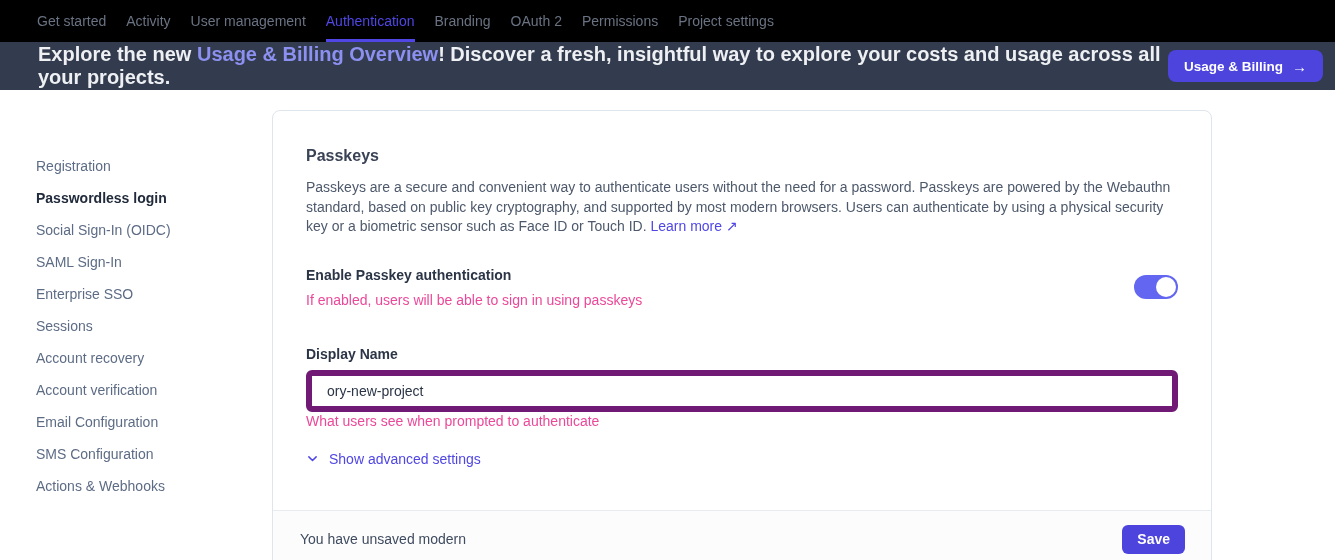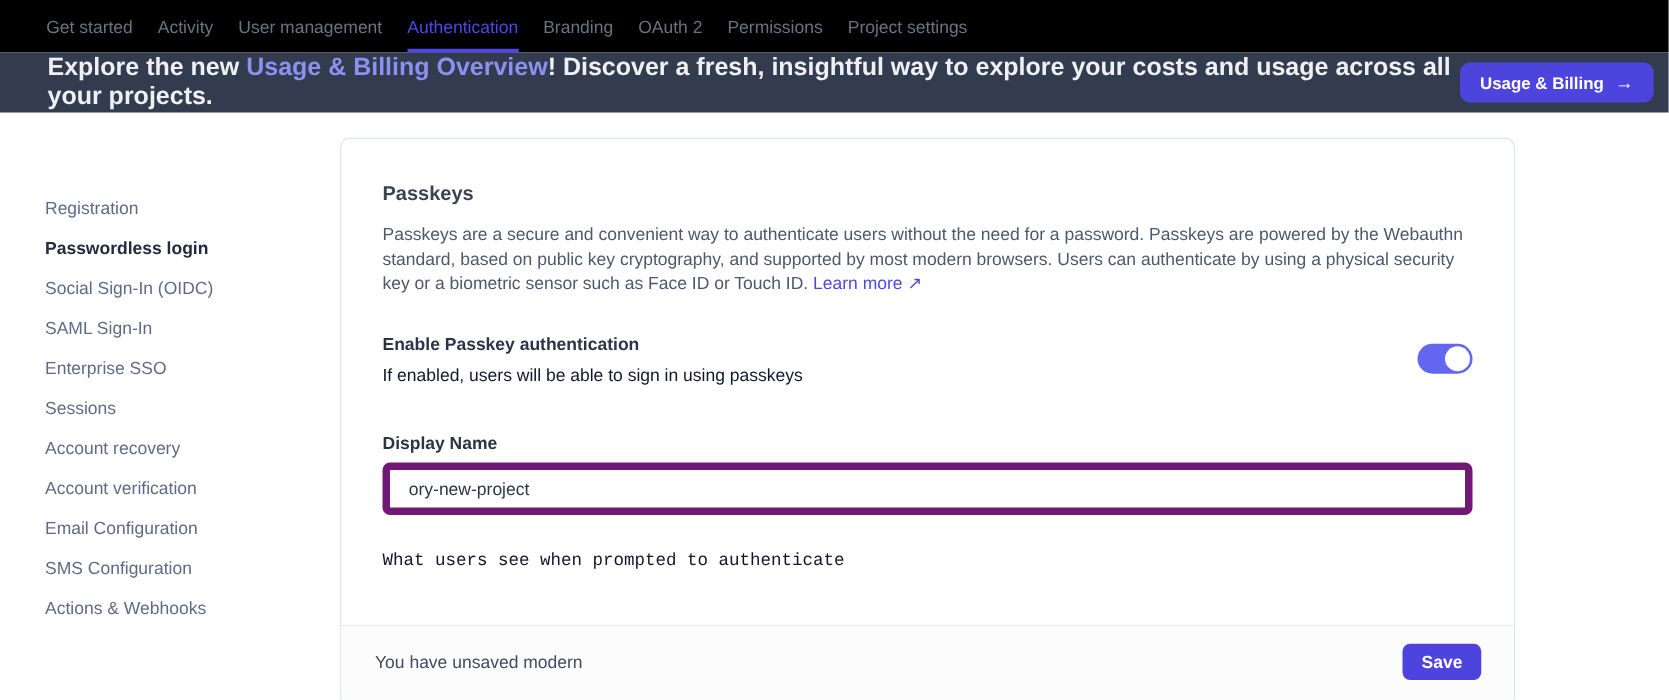--- a/index.html
+++ b/index.html
@@ -34,21 +34,21 @@
   .card { width:940px; margin-top:20px; background:#ffffff;
     border:1px solid #dfe5ed; border-radius:8px; }
   .card-body { padding:36px 33px 0 33px; }
   .card-title { font-size:16px; font-weight:700; color:#3a4355; }
   .card-desc { margin-top:13px; font-size:14px; line-height:19.5px; color:#4d596b; }
   .link { color:#4f46e5; cursor:pointer; text-decoration:none; }
 
   .toggle-row { margin-top:30px; display:flex; align-items:center;
     justify-content:space-between; }
   .field-label { font-size:14px; font-weight:700; color:#2b3546; }
-  .field-help { font-size:14px; color:#0f172a; margin-top:9px; }
+  .field-help { font-size:14px; color:#ec4899; margin-top:9px; }
 
   .toggle { width:44px; height:24px; border-radius:12px; background:#6366f1;
     position:relative; cursor:pointer; flex-shrink:0; }
   .toggle .knob { position:absolute; top:2px; right:2px; width:20px; height:20px;
     border-radius:50%; background:#ffffff; }
 
   .display-section { margin-top:38px; }
   .text-input { margin-top:8px; width:100%; height:42px; border:6px solid #701a75;
     border-radius:6px; padding:0 15px; font-size:14px; color:#2b3546;
     font-family:inherit; background:#ffffff; outline:none; display:block; }
@@ -120,23 +120,31 @@
           <div class="field-help">If enabled, users will be able to sign in using passkeys</div>
         </div>
         <div class="toggle" role="switch" aria-checked="true">
           <div class="knob"></div>
         </div>
       </div>
 
       <div class="display-section">
         <div class="field-label">Display Name</div>
         <input class="text-input" type="text" value="ory-new-project" style="">
-        <div class="field-help" style="margin-top:29px;font-family:Liberation Mono, monospace;">What users see when prompted to authenticate</div>
+        <div class="field-help" style="margin-top:1px;">What users see when prompted to authenticate</div>
       </div>
 
+      <div class="advanced-row">
+        <span>
+          <svg width="13" height="13" viewBox="0 0 16 16">
+              <path d="M3.5 6l4.5 4.5L12.5 6" stroke="#4f46e5" stroke-width="1.8" fill="none" stroke-linecap="round" stroke-linejoin="round"></path>
+            </svg>
+        </span>
+        <span>Show advanced settings</span>
+      </div>
 
     </div>
 
     <div class="card-footer">
       <div class="footer-status">You have unsaved modern</div>
       <button class="save-btn">Save</button>
     </div>
   </div>
 
 </div>

